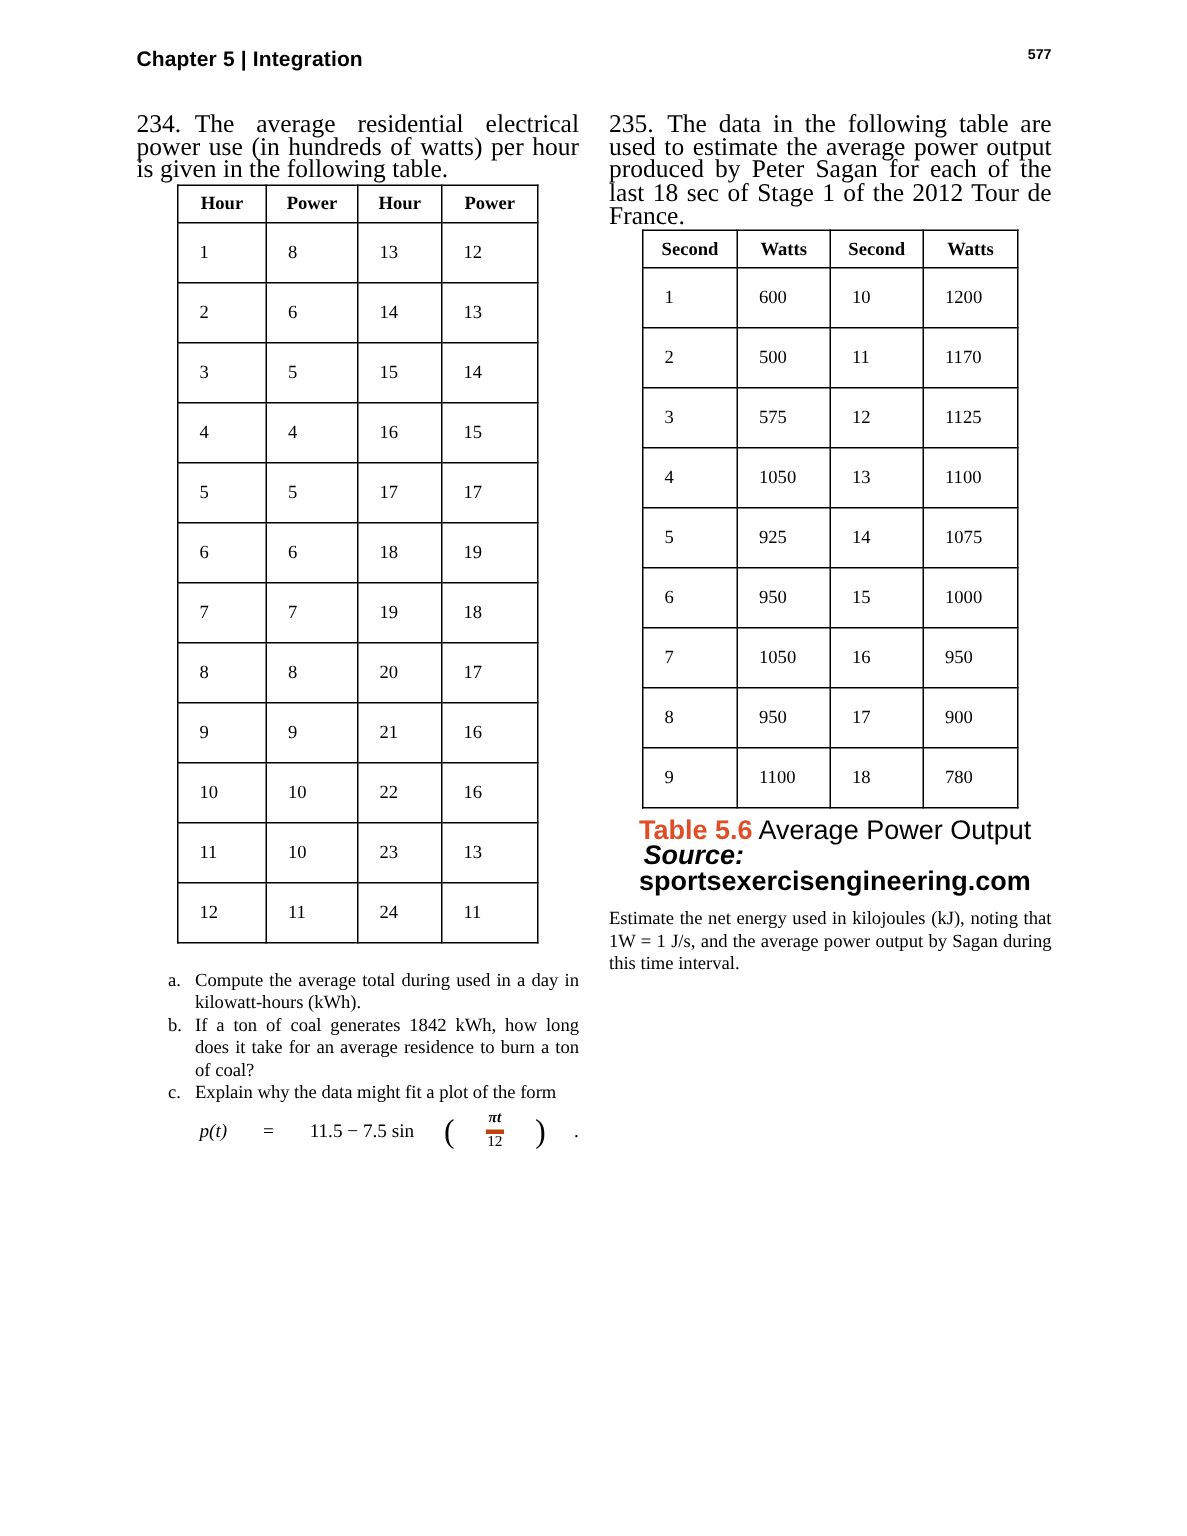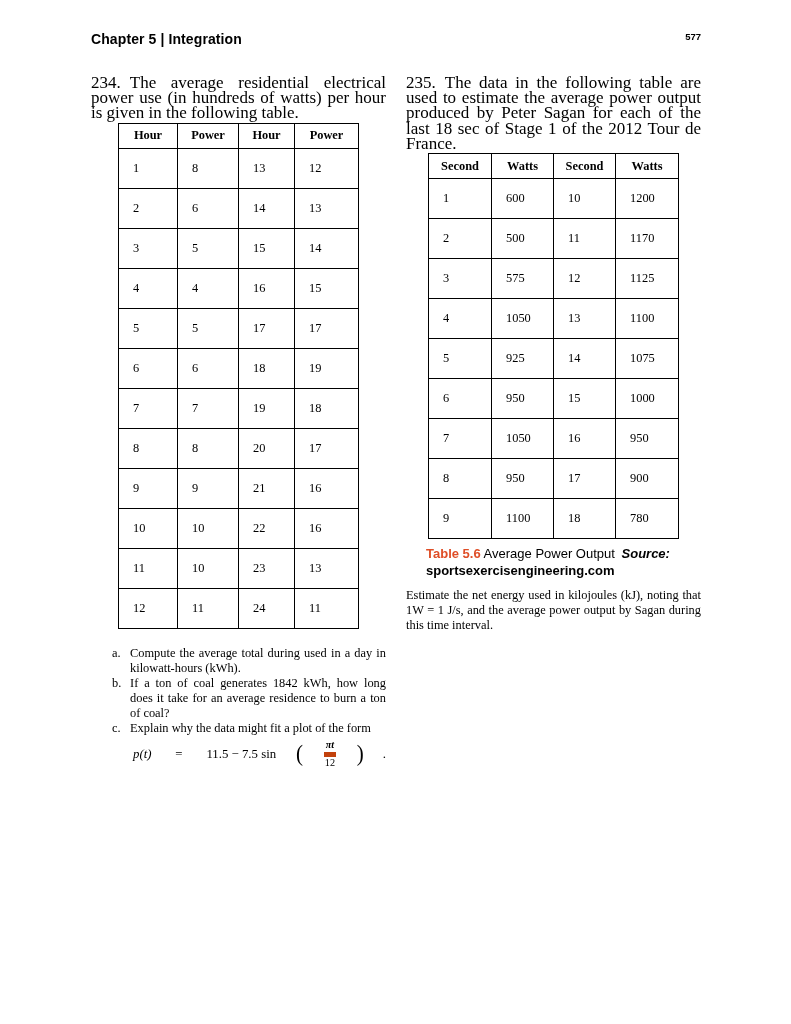--- a/index.html
+++ b/index.html
@@ -68,28 +68,28 @@
     margin-top: 3px; padding-left: 42px;
     height: 30px; display: flex; align-items: center;
     font-size: 12.8px;
     justify-content: space-between;
   }
   .mi { font-style: italic; }
   .mrel { margin: 0 5px; }
   .bigp { font-size: 21px; display: inline-block; transform: scaleY(1.05); font-weight: 400; }
   .lp { margin-left: 1px; }
   .frac { display: inline-flex; flex-direction: column; align-items: center; font-size: 10.2px; line-height: 1.2; margin: 0 1px; }
-  .fnum { border-bottom: 5px solid #c2410c; padding: 0 2px; font-style: italic; font-weight: bold; }
+  .fnum { border-bottom: 3px solid #c2410c; padding: 0 2px; font-style: italic; font-weight: bold; }
   .fden { padding: 0 2px; }
 
   
   .caption {
     margin: 6px 0 0 20px; width: 272px;
     font-family: "Liberation Sans", sans-serif;
-    font-size: 13px; line-height: 17px;
+    font-size: 18px; line-height: 17px;
   }
   .cap-label { color: var(--accent); font-weight: bold; }
   .cap-title { font-weight: normal; }
   .cap-source-label { font-weight: bold; font-style: italic; margin-left: 3px; }
   .cap-source { font-weight: bold; }
 
   .aftertext {
     margin: 9px 0 0 0; font-size: 12.4px; line-height: 15.2px;
     text-align: justify;
   }

